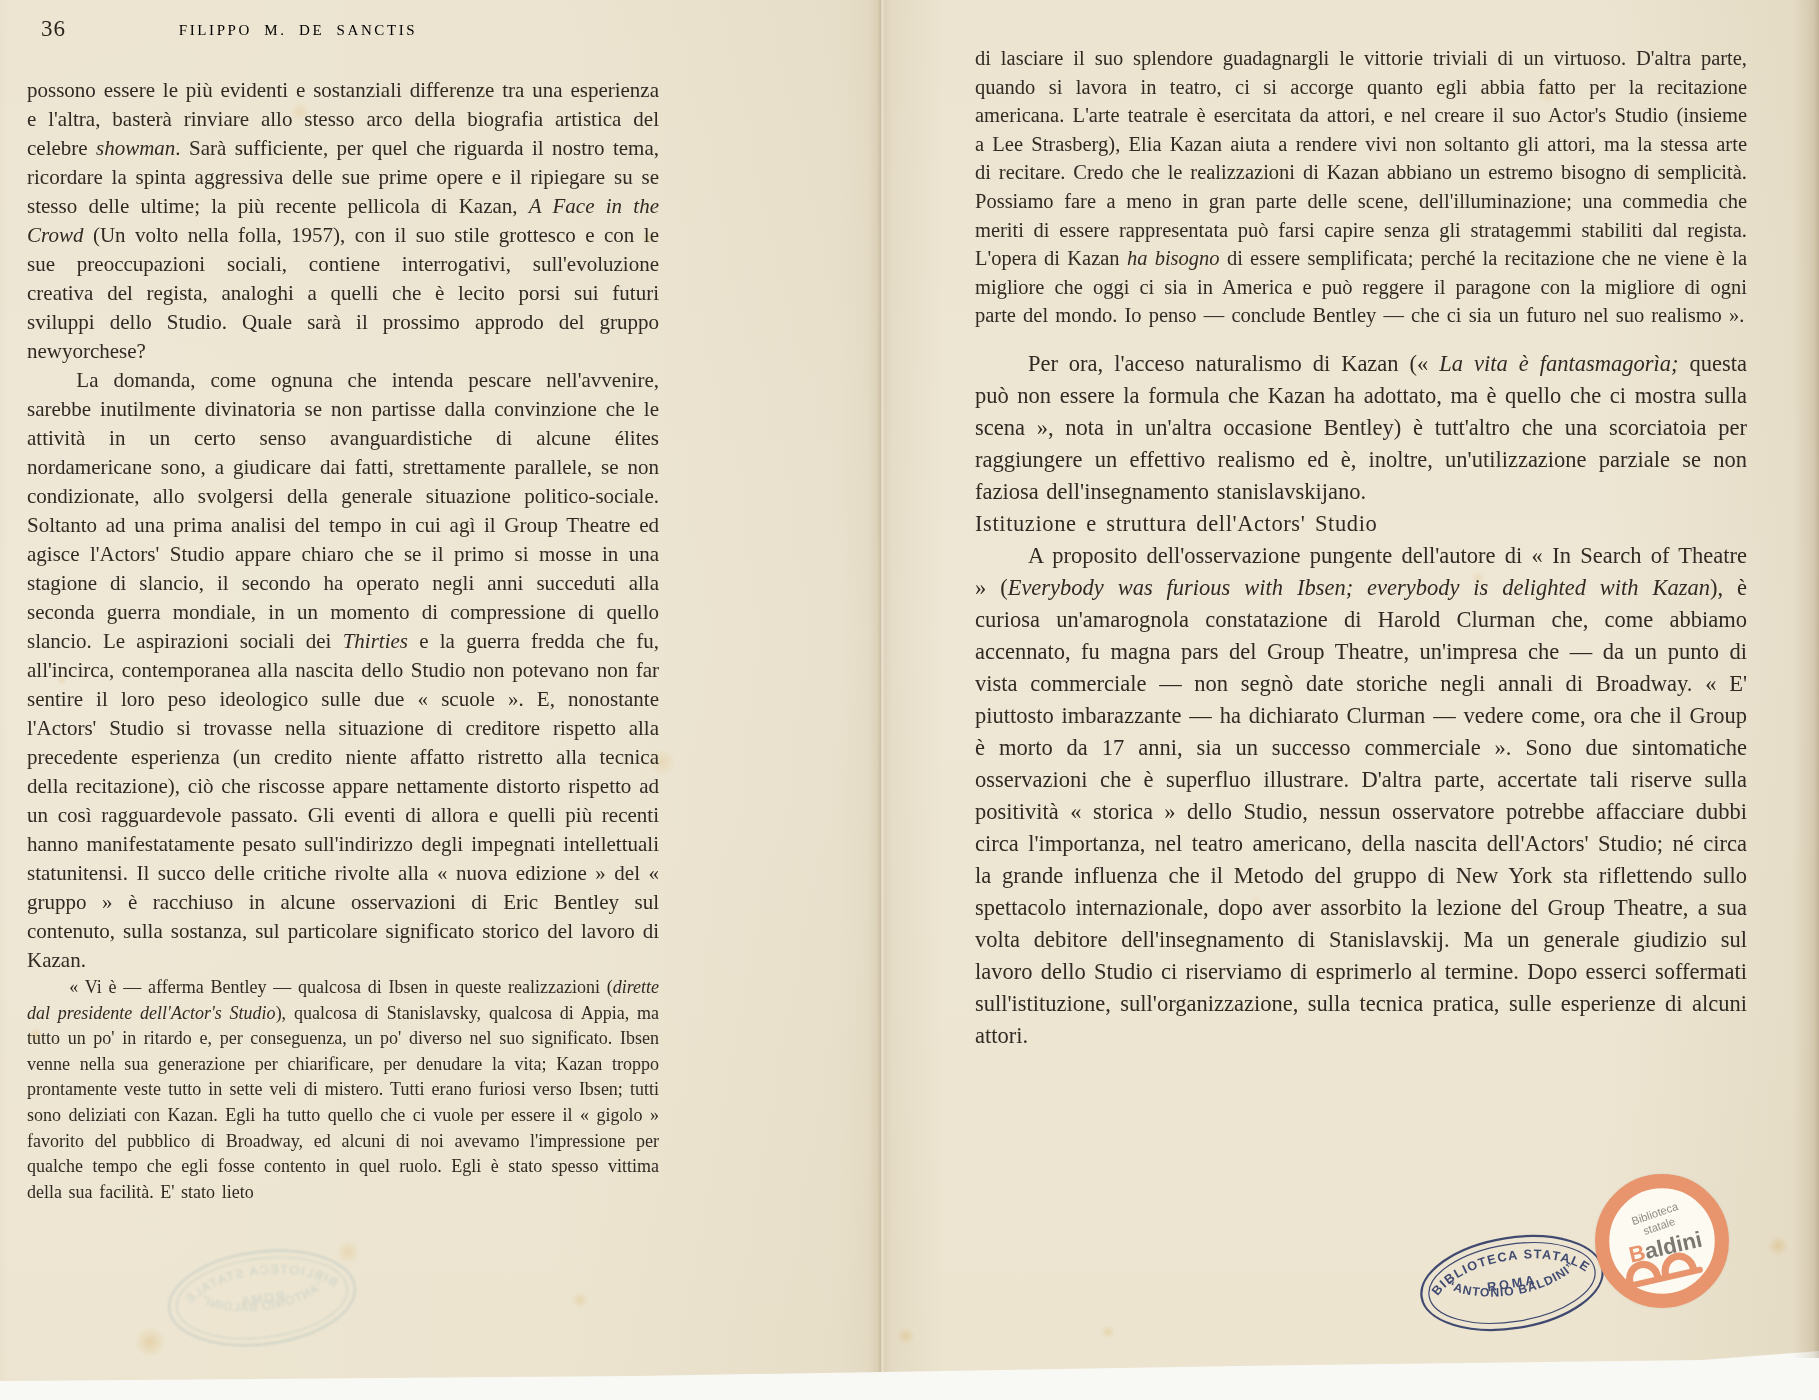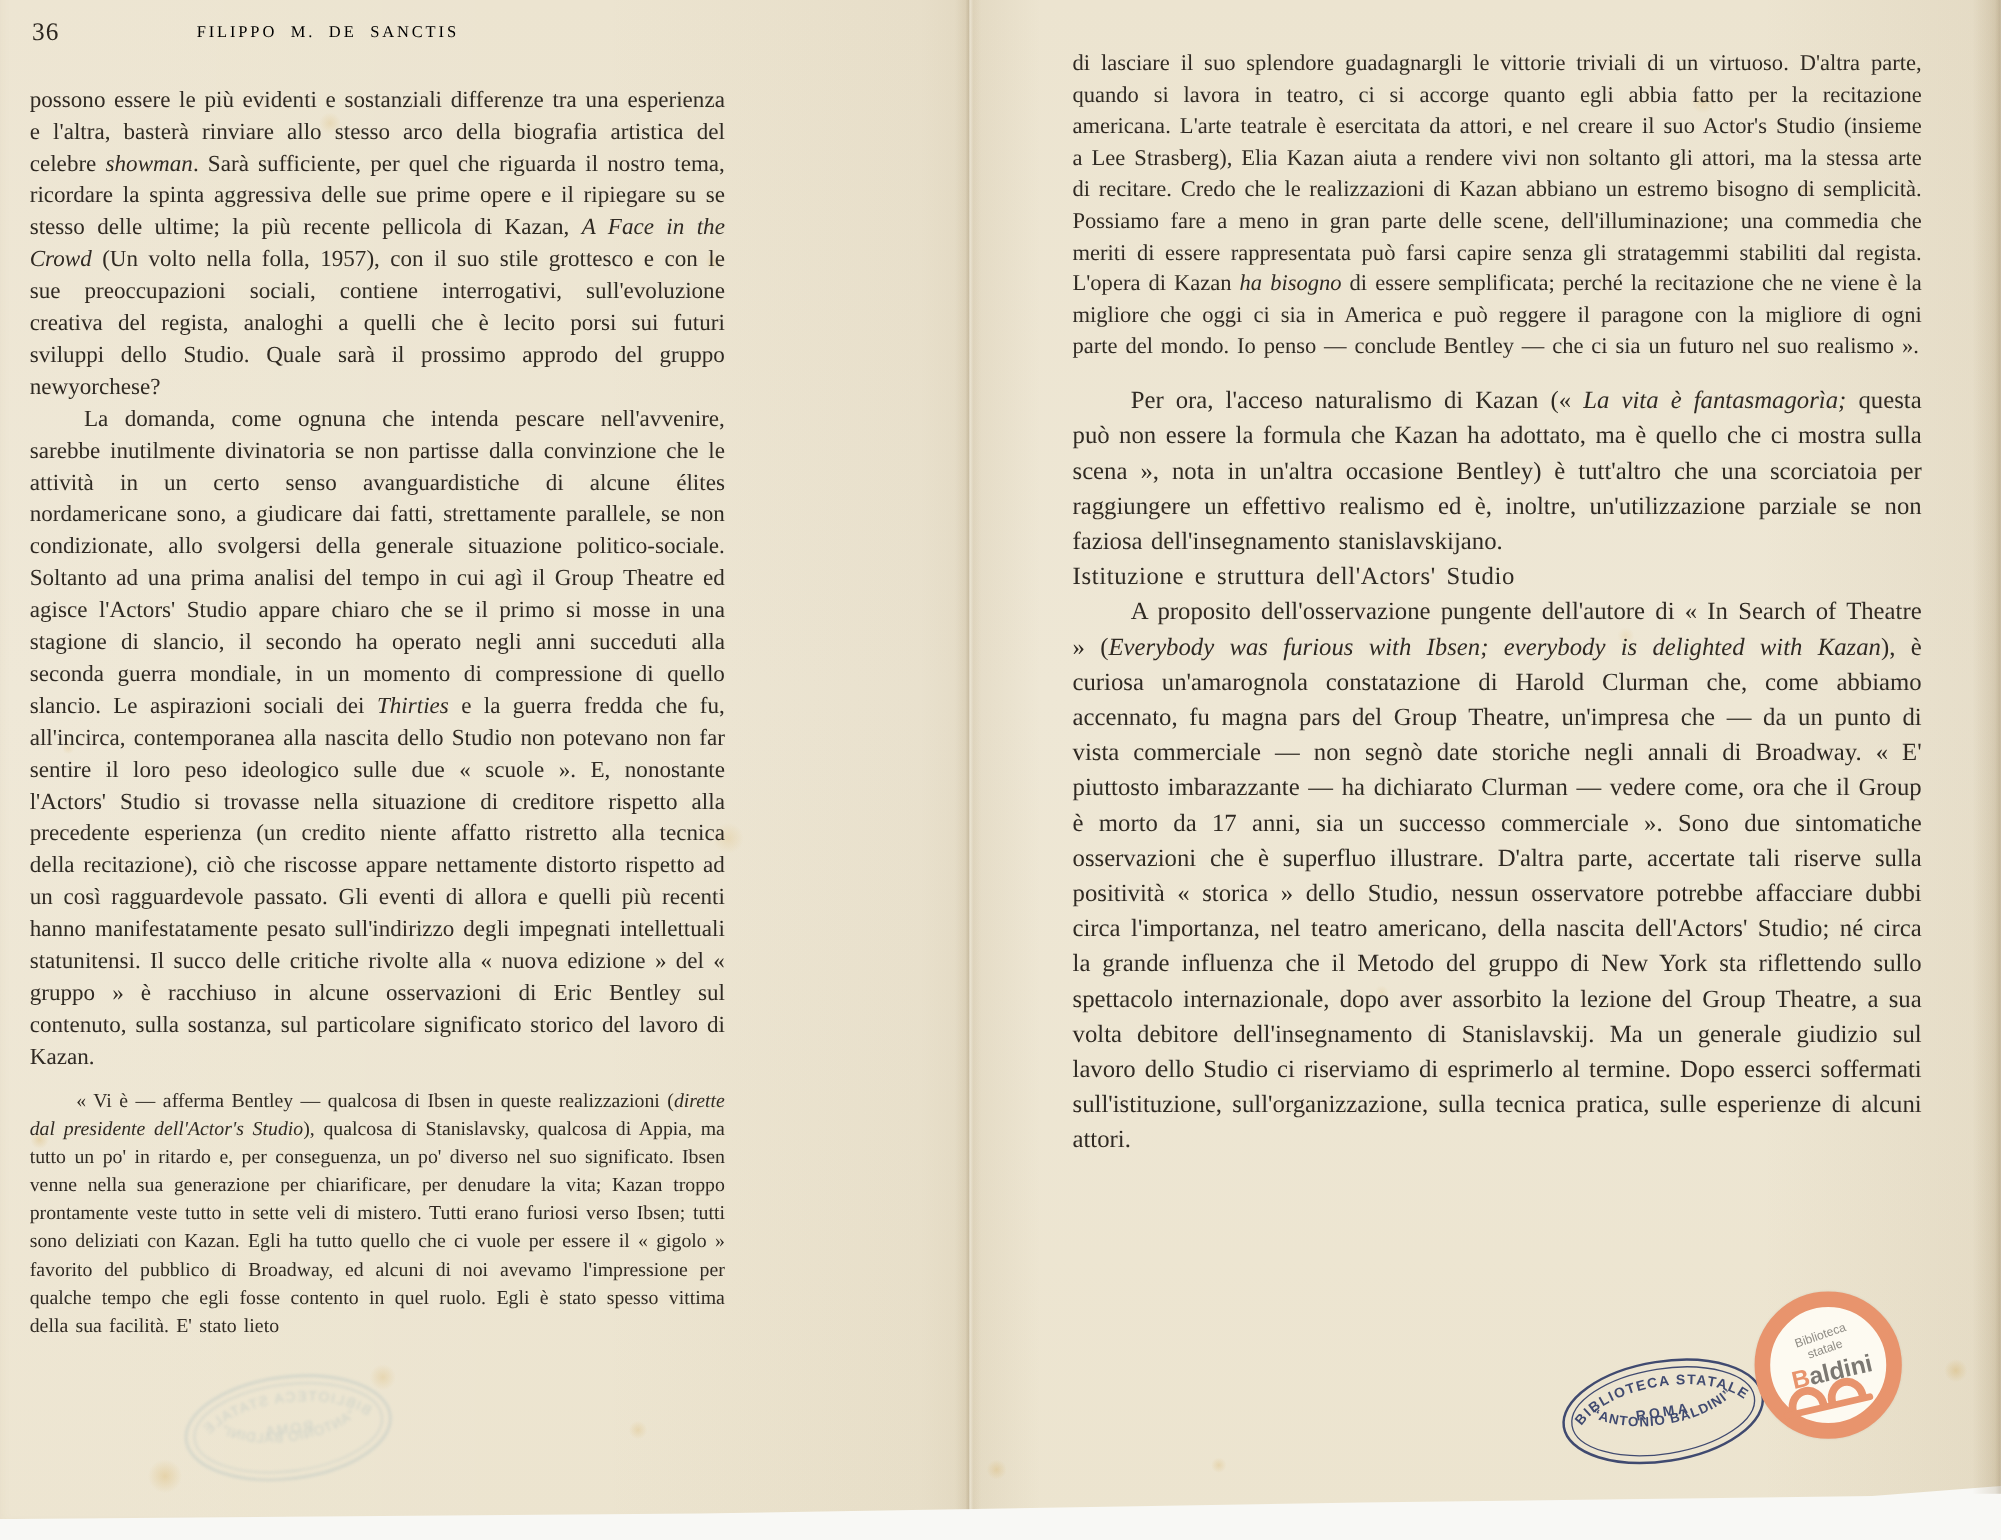--- a/index.html
+++ b/index.html
@@ -44,33 +44,33 @@
       radial-gradient(circle 8px  at 62px 680px,   rgba(210,165,75,.20), rgba(210,165,75,0) 70%),
       radial-gradient(circle 9px  at 1256px 902px, rgba(214,172,86,.16), rgba(214,172,86,0) 70%),
       radial-gradient(circle 7px  at 1180px 260px, rgba(205,158,66,.22), rgba(205,158,66,0) 70%);
   }
   
   .page-col{position:absolute;color:#302a23;}
   .col-left{left:27px;top:16px;width:632px;}
   .col-right{left:975px;top:18px;width:772px;}
   .pg-header{position:relative;height:32px;}
   .pageno{position:absolute;top:0;font-size:23px;letter-spacing:1px;color:#2c261f;}
-  .col-left  .pageno{left:2px;}
+  .col-left  .pageno{left:14px;}
   .col-right .pageno{right:26px;}
   .runhead{
     position:absolute;top:6px;left:0;right:0;text-align:center;
     font-size:15px;letter-spacing:2.6px;word-spacing:6px;color:#000000;
   }
   .col-left  .runhead{right:90px;}
   .col-right .runhead{left:50px;right:110px;top:10px;font-size:15.5px;}
   .body-text{text-align:justify;hyphens:auto;}
   .body-text p{margin:0;}
   .indent{text-indent:2.35em;}
   .col-left  .body-text{margin-top:28px;font-size:21px;line-height:29px;word-spacing:.10em;}
-  .col-left  .blockquote{margin-top:13px;font-size:18px;line-height:25.6px;}
+  .col-left  .blockquote{font-size:18px;line-height:25.6px;}
   .col-right .body-text{margin-top:26px;font-size:22.5px;line-height:32px;word-spacing:.09em;}
   .col-right .blockquote{font-size:20.5px;line-height:28.6px;}
   .col-right .para-1{margin-top:18px;}
   .section-head{
     margin:54px 0 30px 0;font-size:22.5px;letter-spacing:.6px;word-spacing:.15em;
   }
   
   .stamp-oval{position:absolute;left:1413px;top:1230px;width:198px;height:106px;transform:rotate(-9deg);opacity:.9;}
   .stamp-ghost{
     position:absolute;left:160px;top:1245px;width:204px;height:106px;

